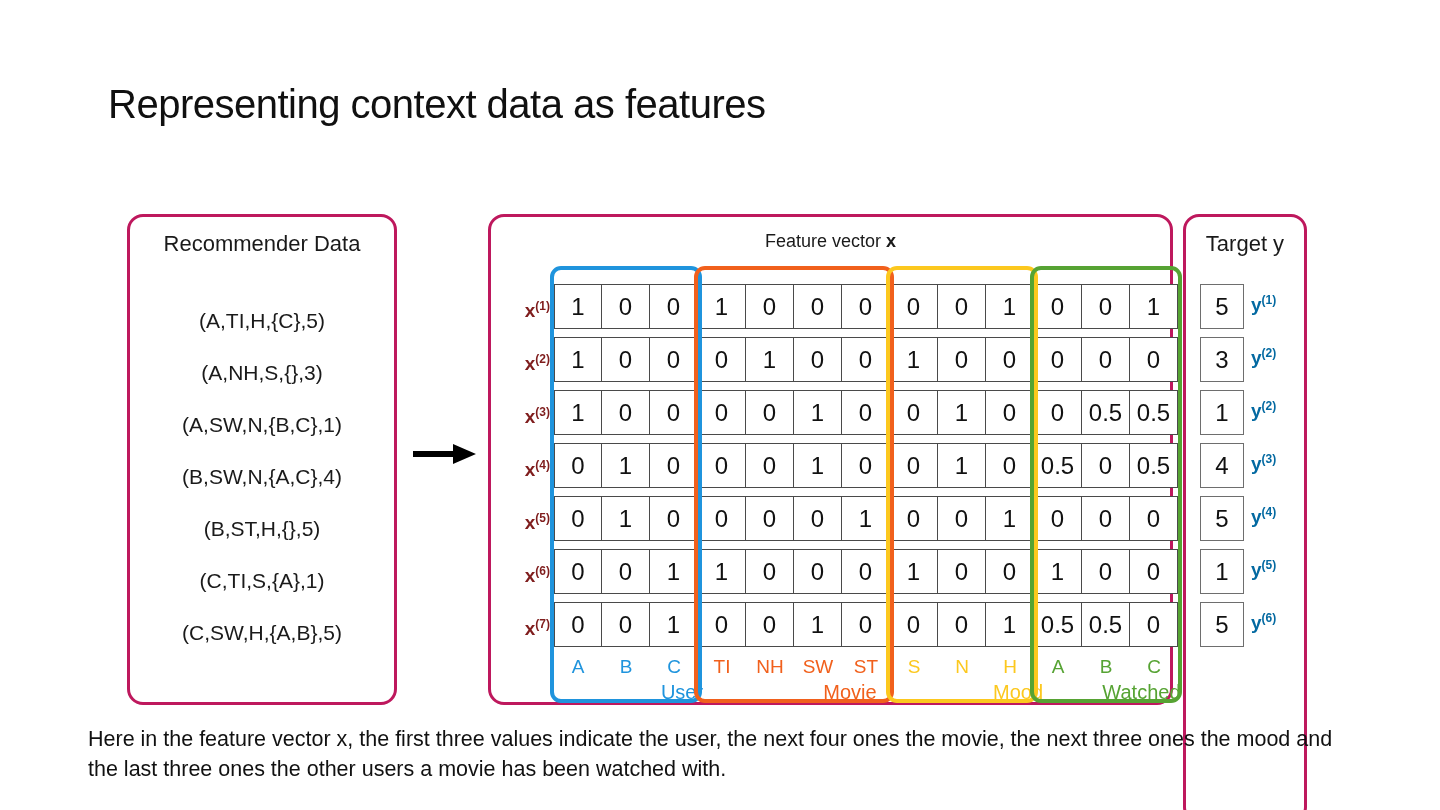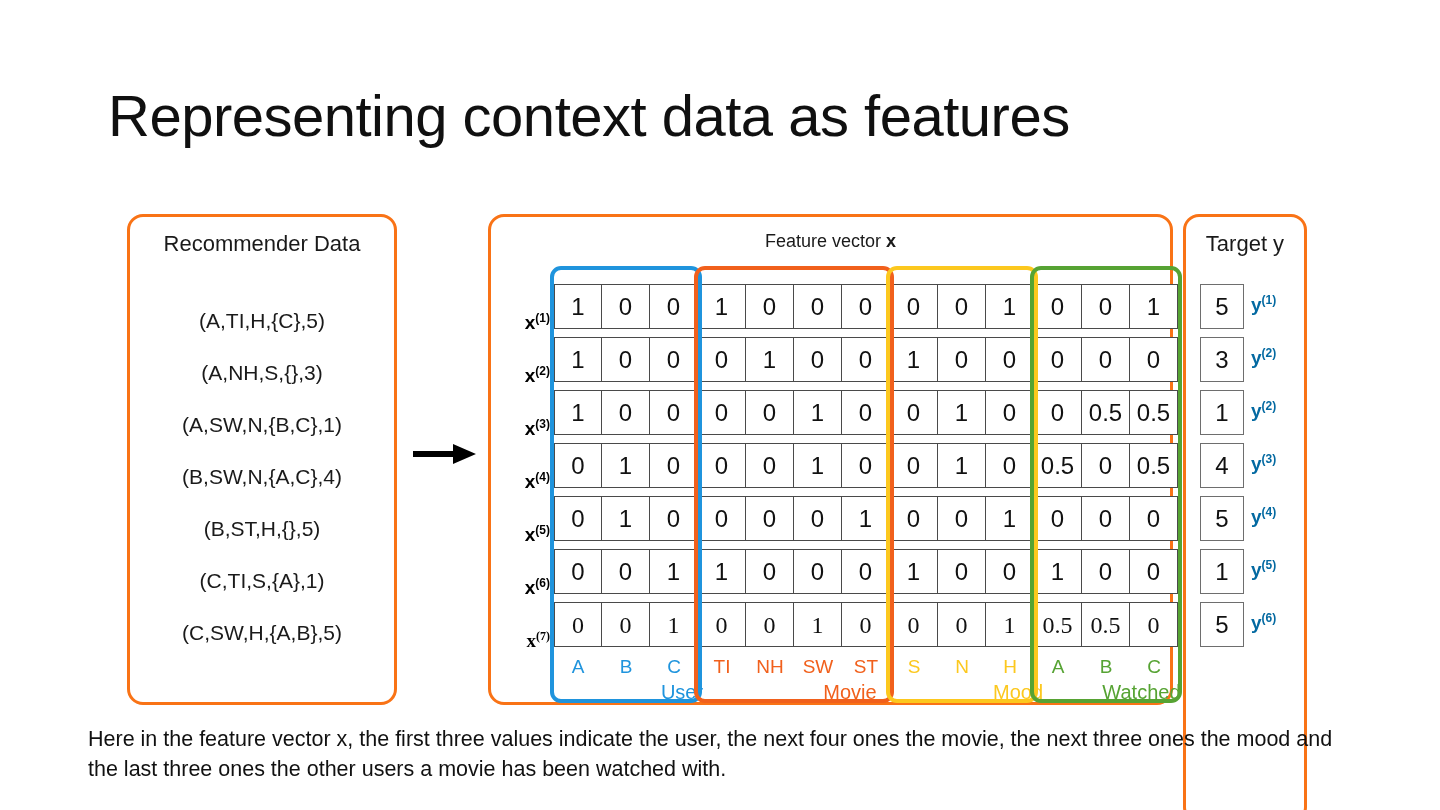--- a/index.html
+++ b/index.html
@@ -9,38 +9,38 @@
     font-family:"Liberation Sans", sans-serif;
     color:#000;
     overflow:hidden;
     position:relative;
   }
 
   
   #slide-title{
     position:absolute;
     left:108px; top:82px;
-    font-size:58px;
+    font-size:40px;
     font-weight:400;
     letter-spacing:-0.5px;
     color:#101010;
     white-space:nowrap;
   }
 
   
   #figure{
     position:absolute;
     left:0; top:205px;
     width:1440px; height:505px;
   }
 
   .outerbox{
     position:absolute;
     background:#fff;
-    border:3px solid #f97316;
+    border:3px solid #be185d;
     border-radius:16px;
     box-sizing:border-box;
   }
 
   
   #recommender-box{ left:127px; top:9px; width:270px; height:491px; }
   #recommender-title{
     position:absolute; left:0; top:14px; width:100%;
     text-align:center; font-size:22px; color:#1a1a1a;
   }
@@ -76,30 +76,30 @@
     position:absolute;
     left:63px; top:67px;
   }
   .mrow{
     position:relative;
     height:45px;
     margin-bottom:8px;
     white-space:nowrap;
     font-size:0;
   }
-  .mrow:last-of-type{margin-bottom:0;font-family:Liberation Serif, serif;}
+  .mrow:last-of-type{margin-bottom:0;}
   .rowlabel{
     position:absolute;
-    left:-58px; top:12px;
+    left:-58px; top:0;
     width:54px; height:45px;
     line-height:45px;
     text-align:right;
     font-size:19px;
     font-weight:700;
-    color:#000000;
+    color:#7f1d1d;
   }
   .rowlabel sup{font-size:12px; font-weight:700;}
 
   .cell{
     display:inline-block;
     height:45px;
     line-height:44px;
     text-align:center;
     font-size:24px;
     color:#111;

